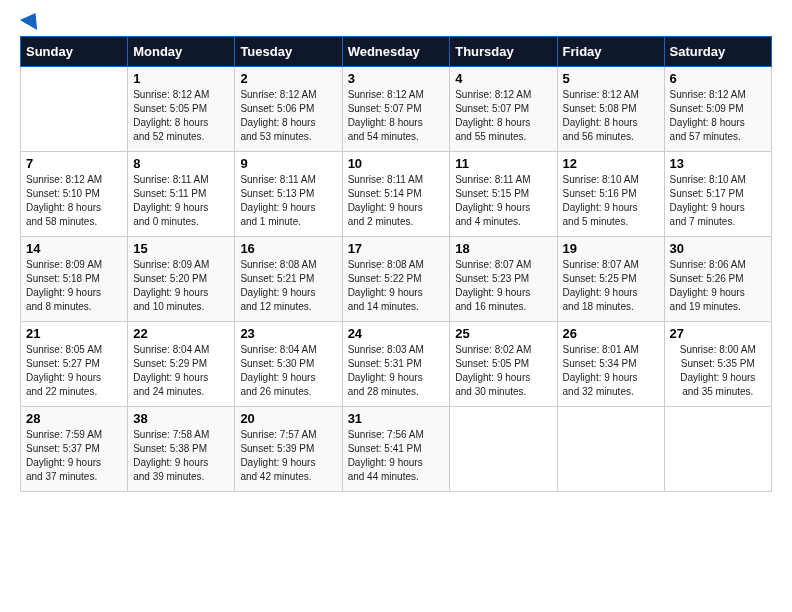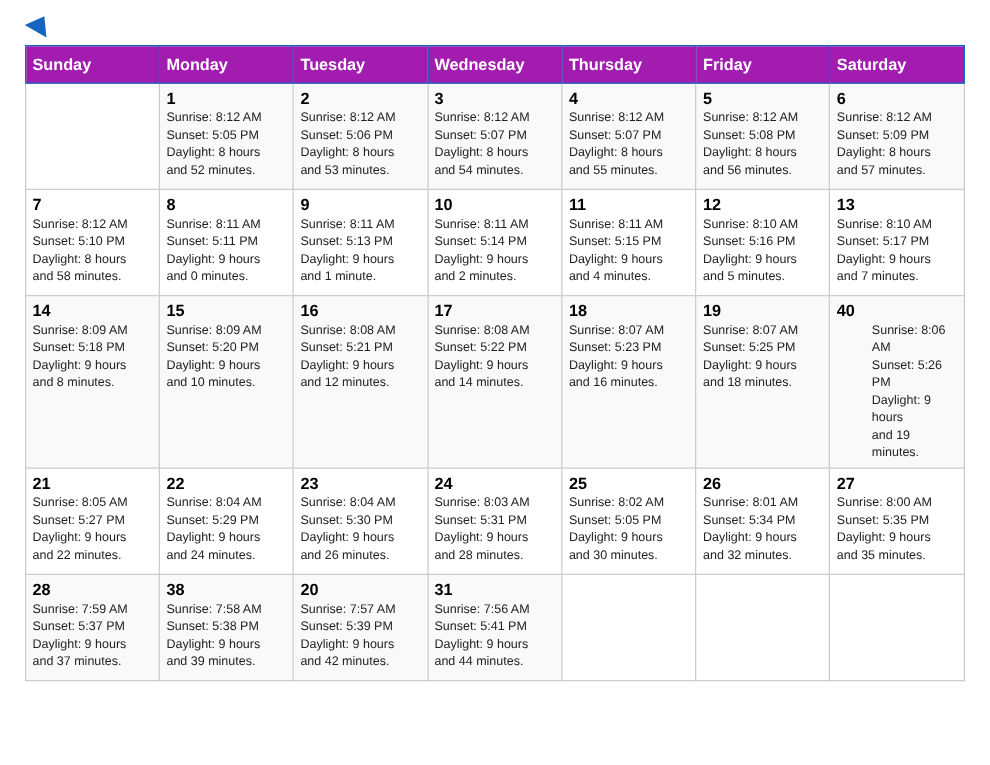--- a/index.html
+++ b/index.html
@@ -37,21 +37,21 @@
     .location {
       font-size: 16px;
       color: #555;
     }
     table {
       width: 100%;
       border-collapse: collapse;
       font-size: 11px;
     }
     thead tr th {
-      background-color: #a21caf;
+      background-color: #0f172a;
       color: #fff;
       padding: 7px 5px;
       text-align: left;
       font-size: 13px;
       font-weight: bold;
       border: 1px solid #1565c0;
     }
     tbody tr td {
       border: 1px solid #ccc;
       vertical-align: top;
@@ -239,22 +239,22 @@
 and 16 minutes.</div>
         </td>
         <td>
           <span class="day-num">19</span>
           <div class="day-info" style="white-space: pre-line;">Sunrise: 8:07 AM
 Sunset: 5:25 PM
 Daylight: 9 hours
 and 18 minutes.</div>
         </td>
         <td>
-          <span class="day-num">40</span>
-          <div class="day-info" style="white-space: pre-line; margin-left: 28px;">Sunrise: 8:06 AM
+          <span class="day-num">30</span>
+          <div class="day-info" style="white-space: pre-line;">Sunrise: 8:06 AM
 Sunset: 5:26 PM
 Daylight: 9 hours
 and 19 minutes.</div>
         </td>
       </tr>
       <tr>
         <td>
           <span class="day-num">21</span>
           <div class="day-info" style="white-space: pre-line;">Sunrise: 8:05 AM
 Sunset: 5:27 PM
@@ -291,21 +291,21 @@
         </td>
         <td>
           <span class="day-num">26</span>
           <div class="day-info" style="white-space: pre-line;">Sunrise: 8:01 AM
 Sunset: 5:34 PM
 Daylight: 9 hours
 and 32 minutes.</div>
         </td>
         <td>
           <span class="day-num">27</span>
-          <div class="day-info" style="white-space: pre-line;">Sunrise: 8:00 AM
+          <div class="day-info" style="white-space: pre-line; text-align: center;">Sunrise: 8:00 AM
 Sunset: 5:35 PM
 Daylight: 9 hours
 and 35 minutes.</div>
         </td>
       </tr>
       <tr>
         <td>
           <span class="day-num">28</span>
           <div class="day-info" style="white-space: pre-line;">Sunrise: 7:59 AM
 Sunset: 5:37 PM

